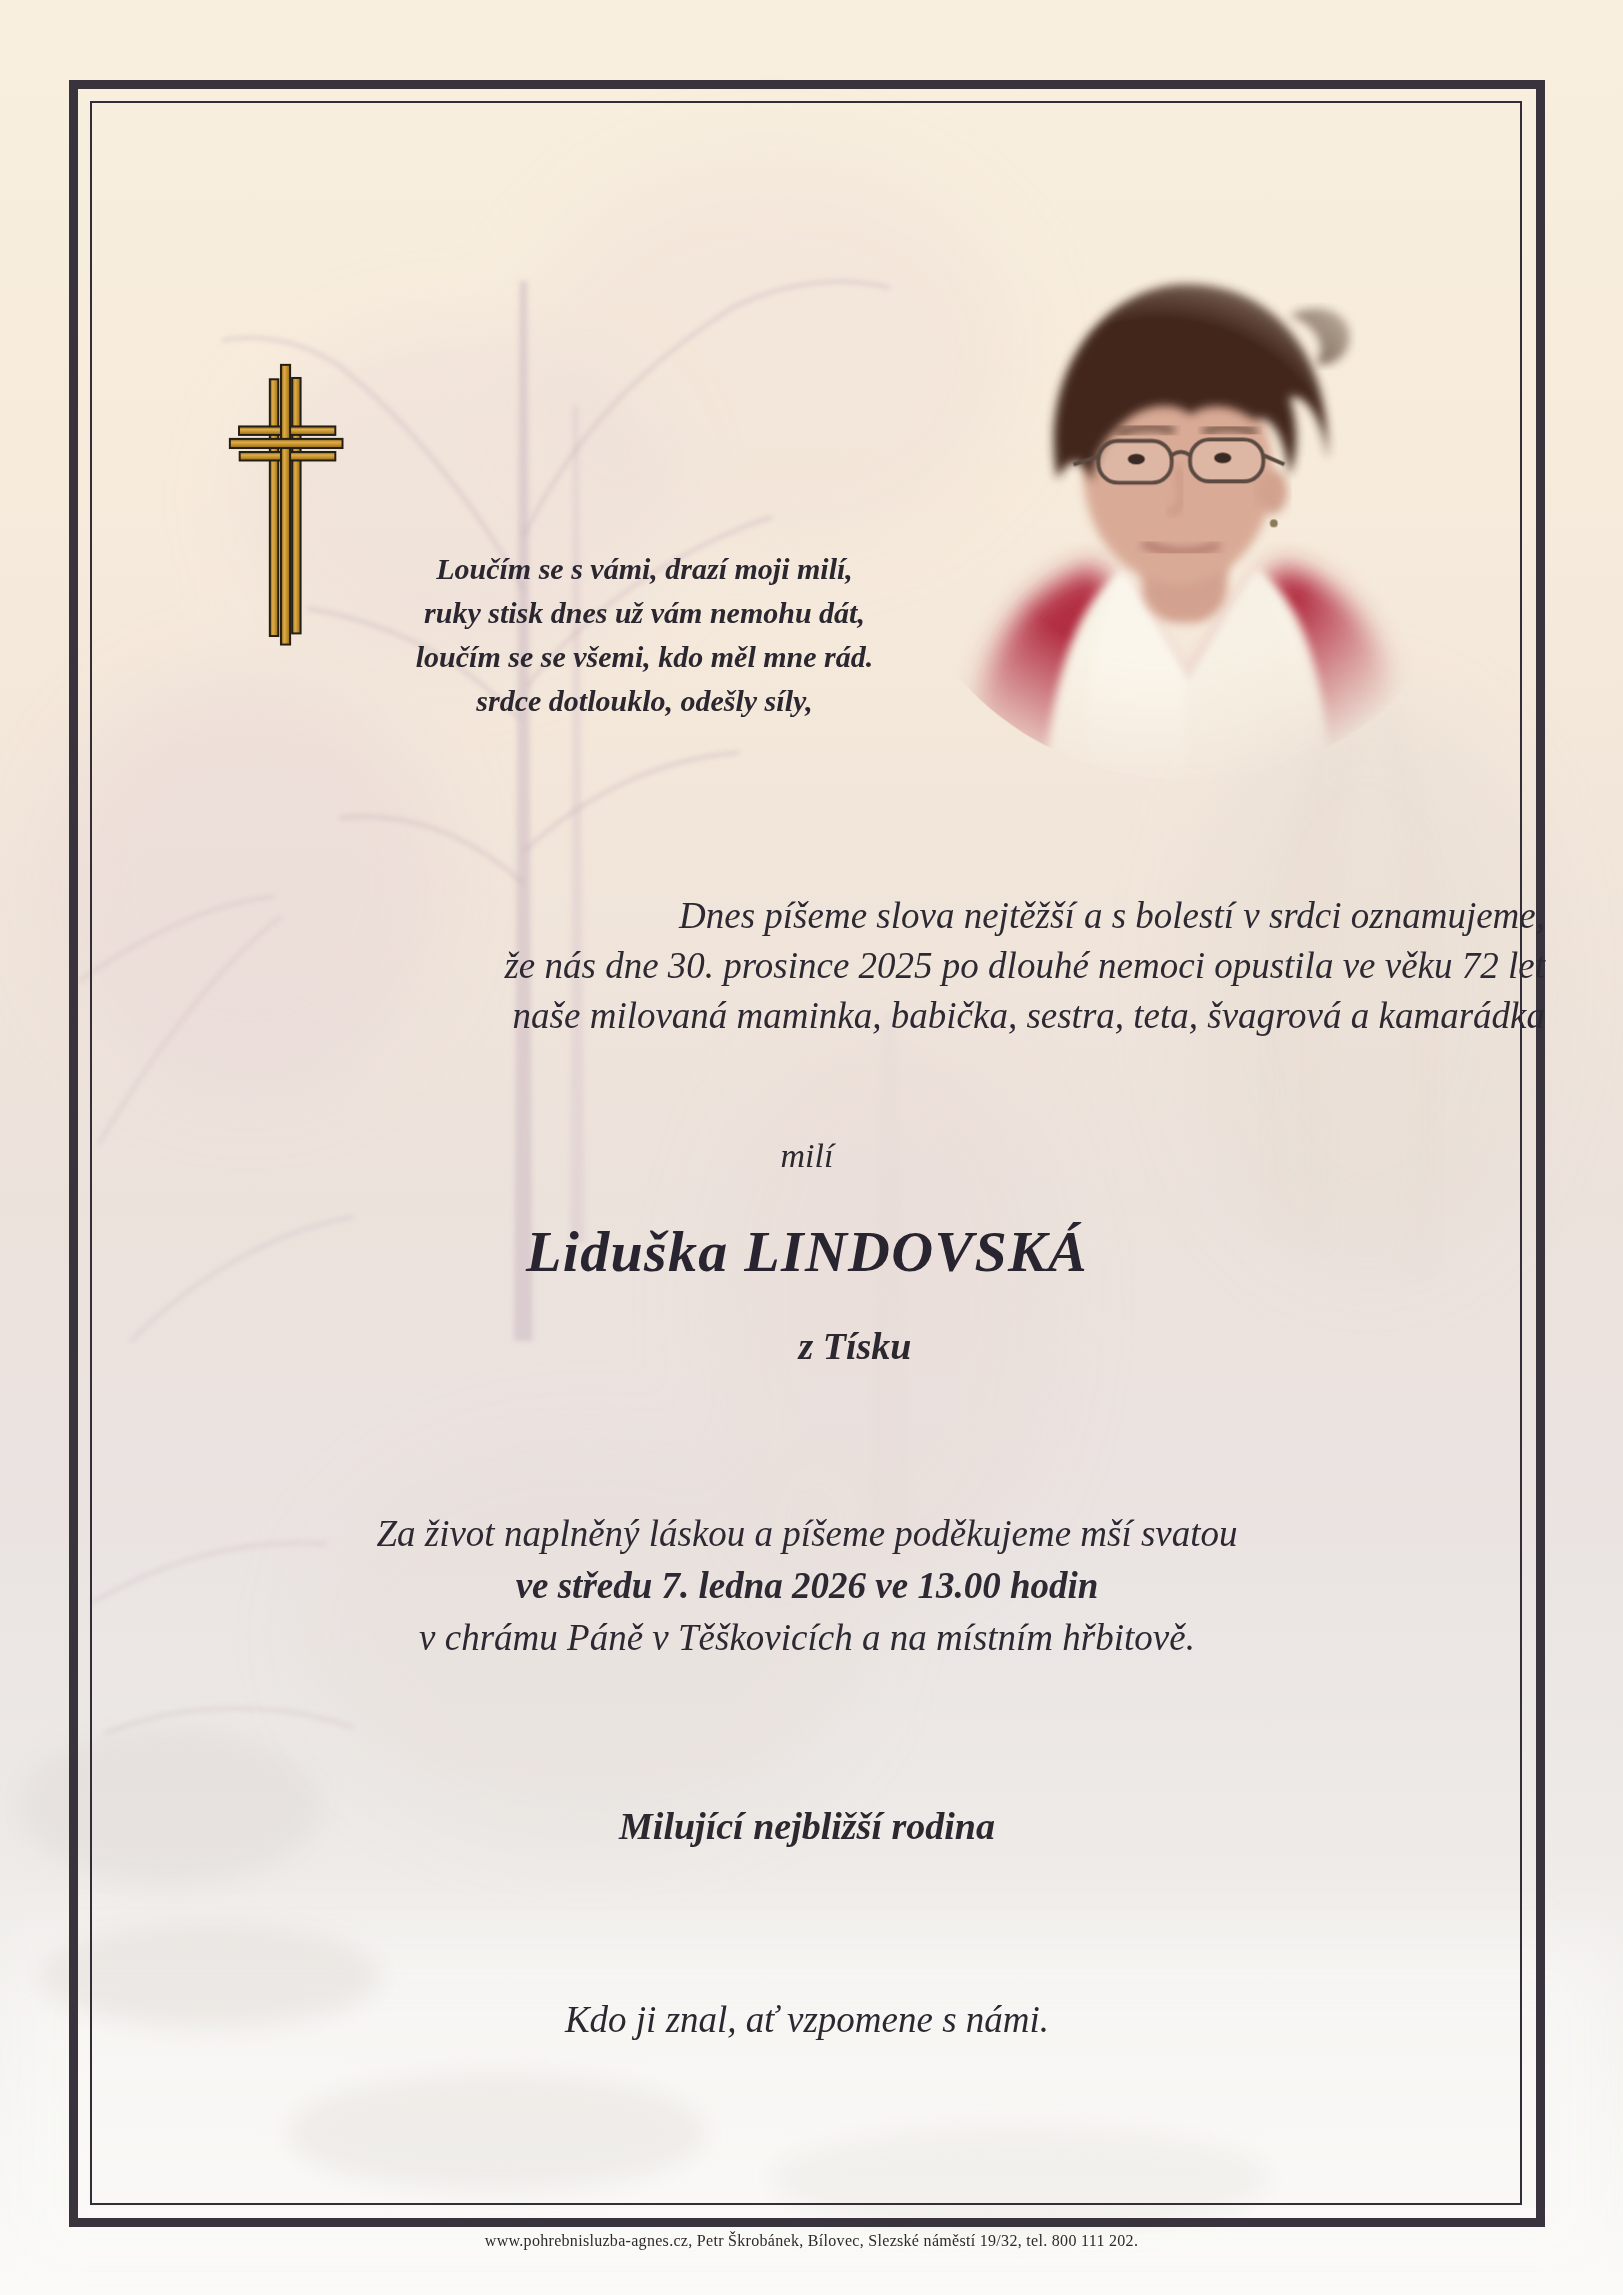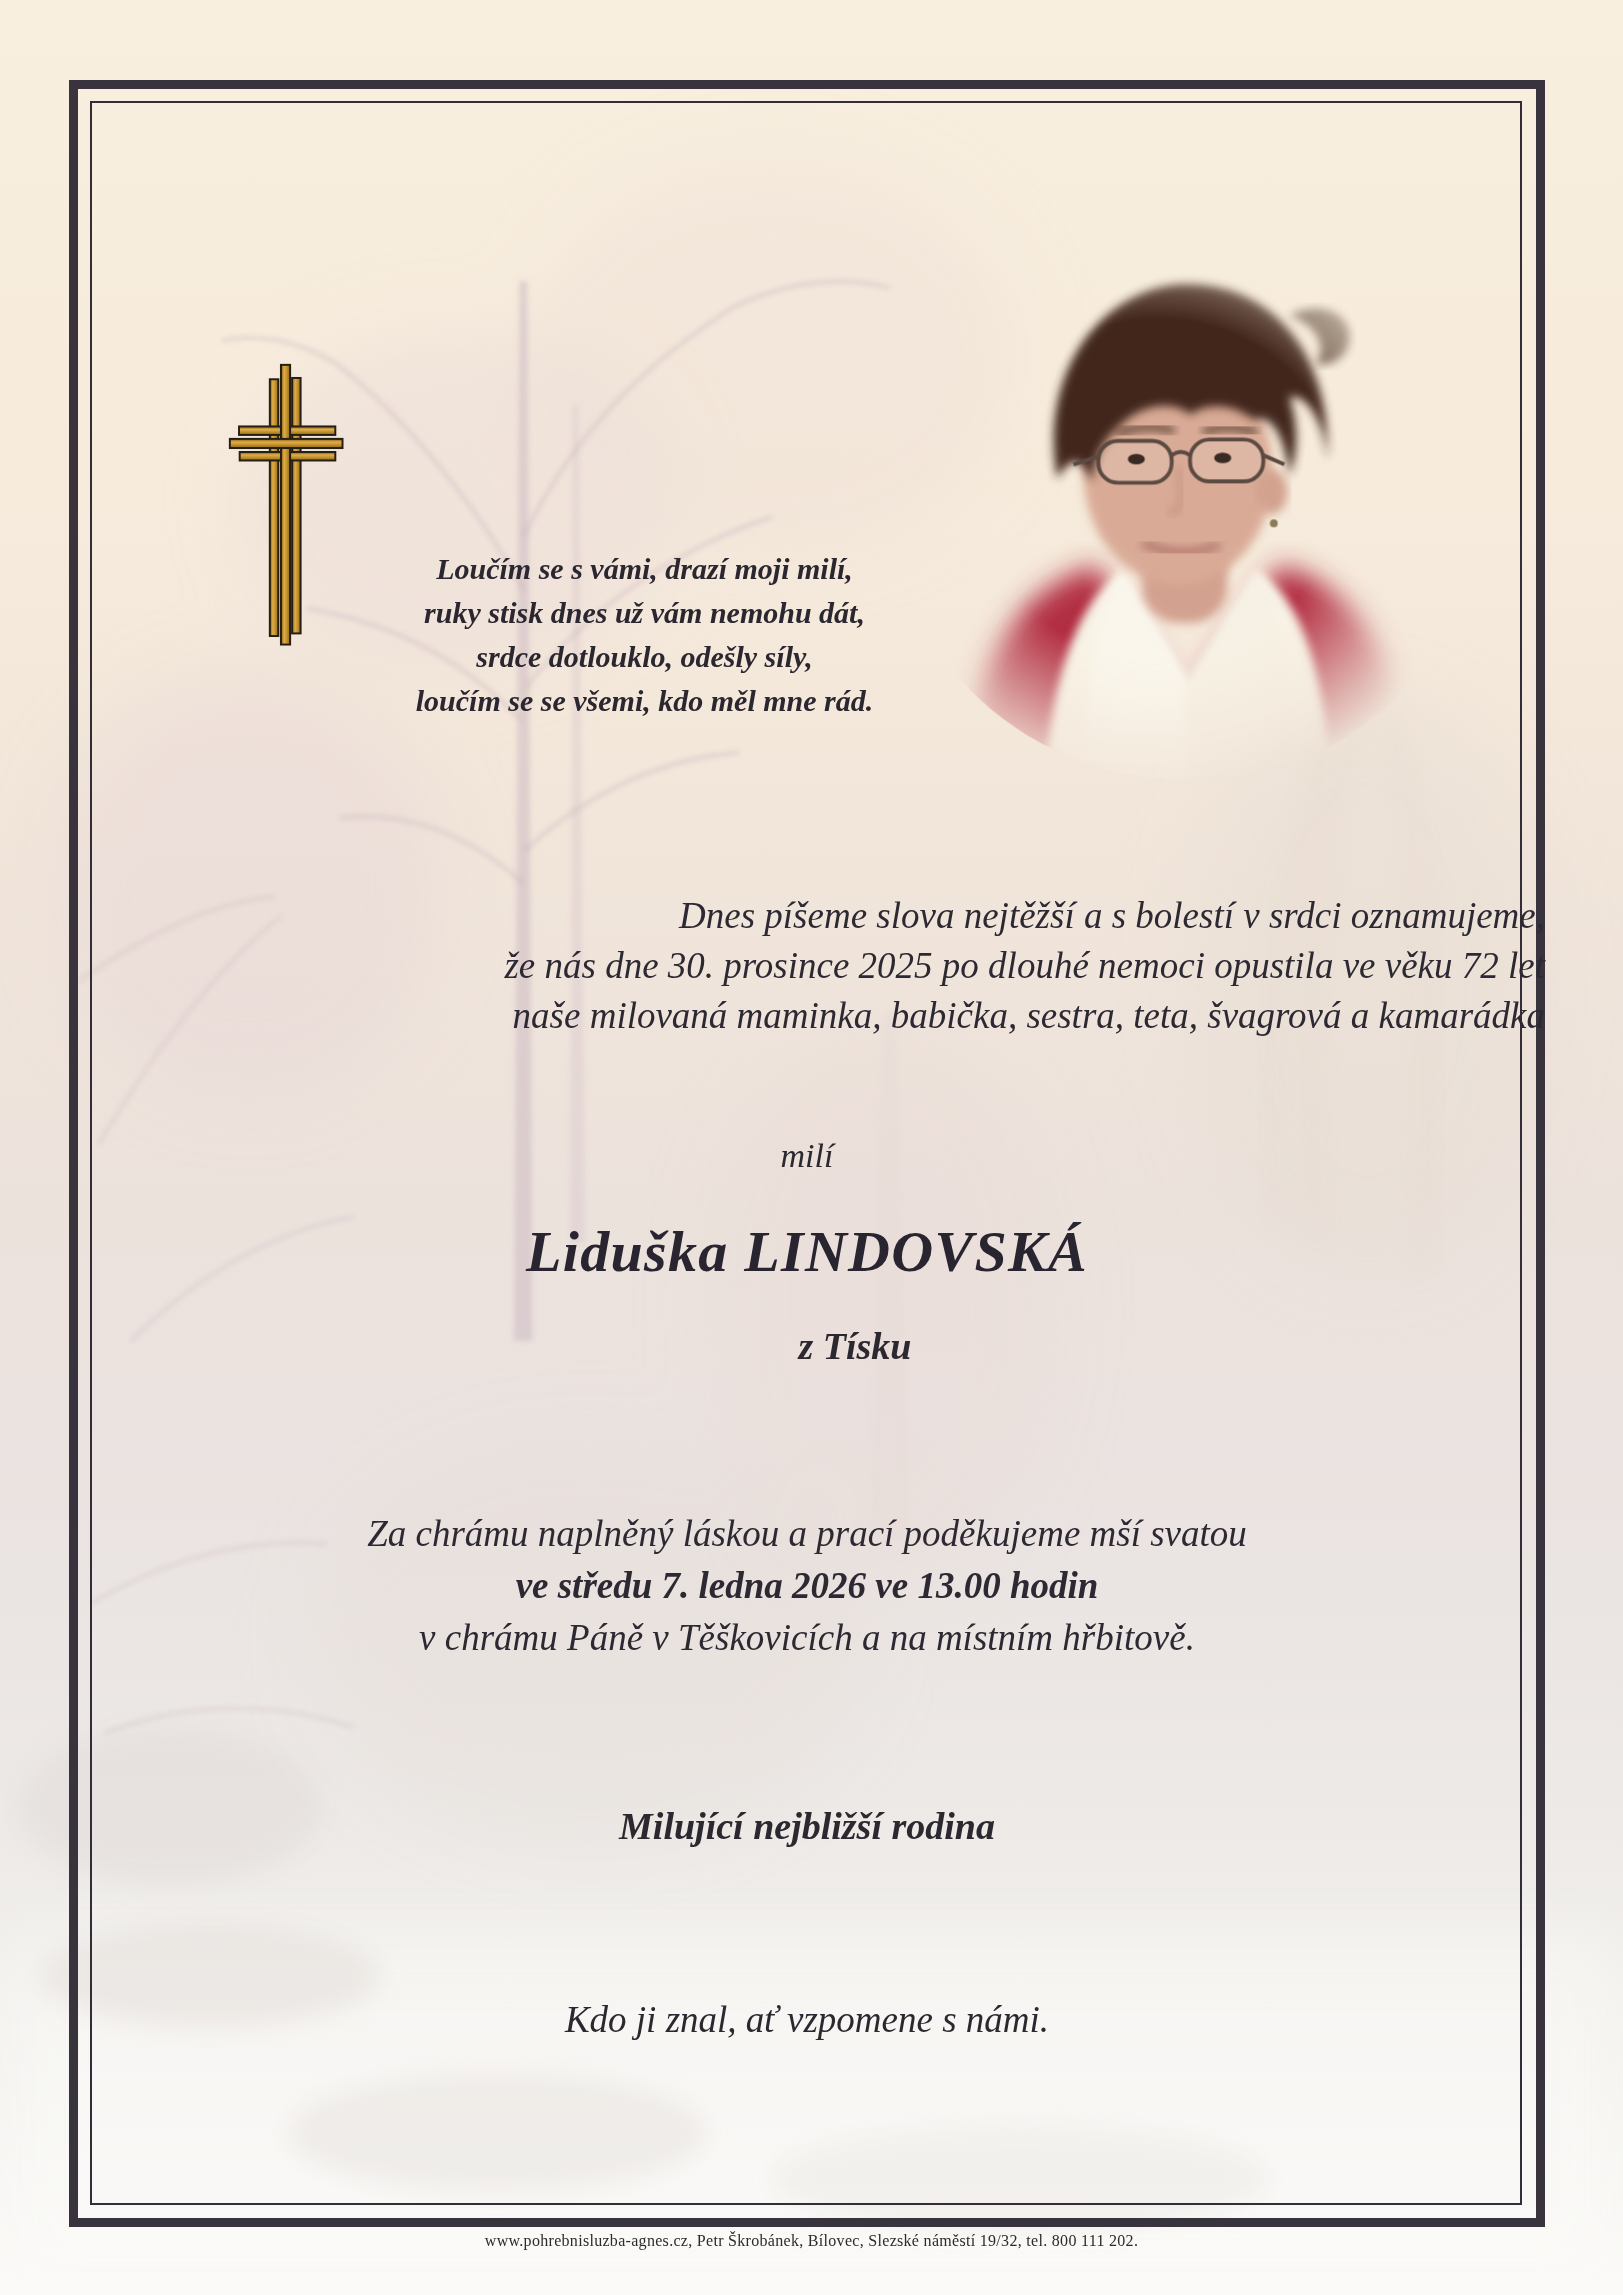--- a/index.html
+++ b/index.html
@@ -221,36 +221,36 @@
       <rect x="26" y="112" width="147" height="13" fill="url(#goldH)"></rect>
       <rect x="27" y="151" width="146" height="13" fill="url(#goldH)"></rect>
       <rect x="90" y="18" width="14" height="427" fill="url(#goldV)"></rect>
       <rect x="12" y="131" width="172" height="14" fill="url(#goldH)"></rect>
     </g>
   </svg>
 
   <div class="txt poem">
     <div>Loučím se s vámi, drazí moji milí,</div>
     <div>ruky stisk dnes už vám nemohu dát,</div>
+    <div>loučím se se všemi, kdo měl mne rád.</div>
     <div>srdce dotlouklo, odešly síly,</div>
-    <div>loučím se se všemi, kdo měl mne rád.</div>
   </div>
 
   <div class="txt announcement">
     <div>Dnes píšeme slova nejtěžší a s bolestí v srdci oznamujeme,</div>
     <div>že nás dne 30. prosince 2025 po dlouhé nemoci opustila ve věku 72 let</div>
     <div>naše milovaná maminka, babička, sestra, teta, švagrová a kamarádka</div>
   </div>
 
   <div class="txt salutation">milí</div>
   <div class="txt deceased-name">Liduška LINDOVSKÁ</div>
   <div class="txt origin">z Tísku</div>
 
   <div class="txt service">
-    <div>Za chrámu naplněný láskou a prací poděkujeme mší svatou</div>
+    <div>Za život naplněný láskou a píšeme poděkujeme mší svatou</div>
     <div class="bold-line">ve středu 7. ledna 2026 ve 13.00 hodin</div>
     <div>v chrámu Páně v Těškovicích a na místním hřbitově.</div>
   </div>
 
   <div class="txt family-note">Milující nejbližší rodina</div>
 
   <div class="txt remembrance">Kdo ji znal, ať vzpomene s námi.</div>
 
   <div class="txt footer-line">www.pohrebnisluzba-agnes.cz, Petr Škrobánek, Bílovec, Slezské náměstí 19/32, tel. 800 111 202.</div>
 

